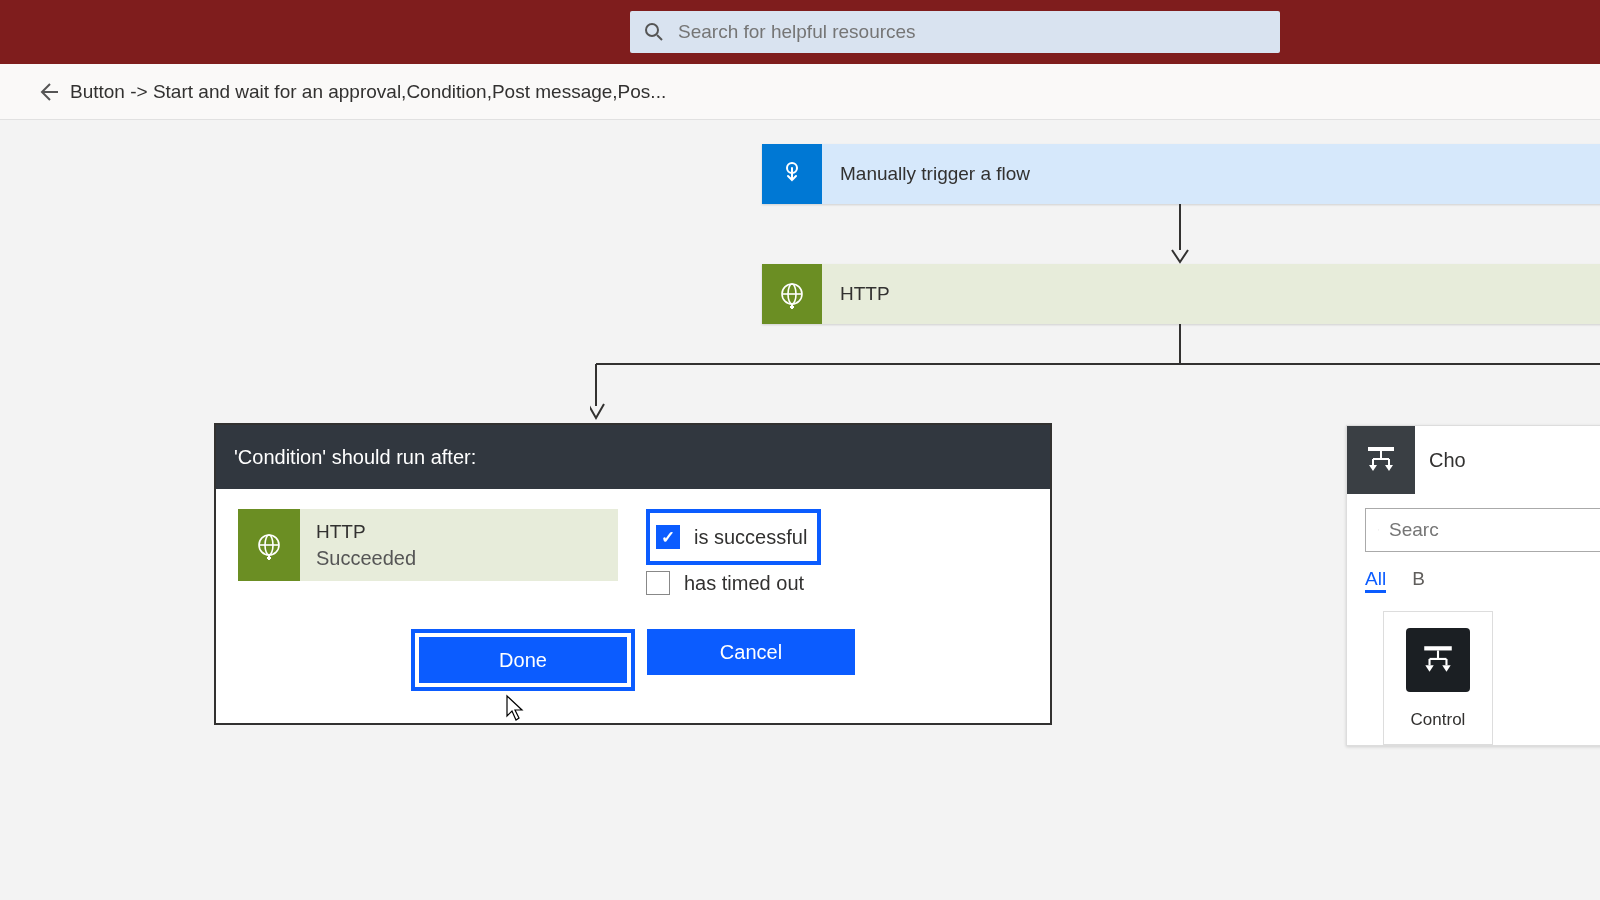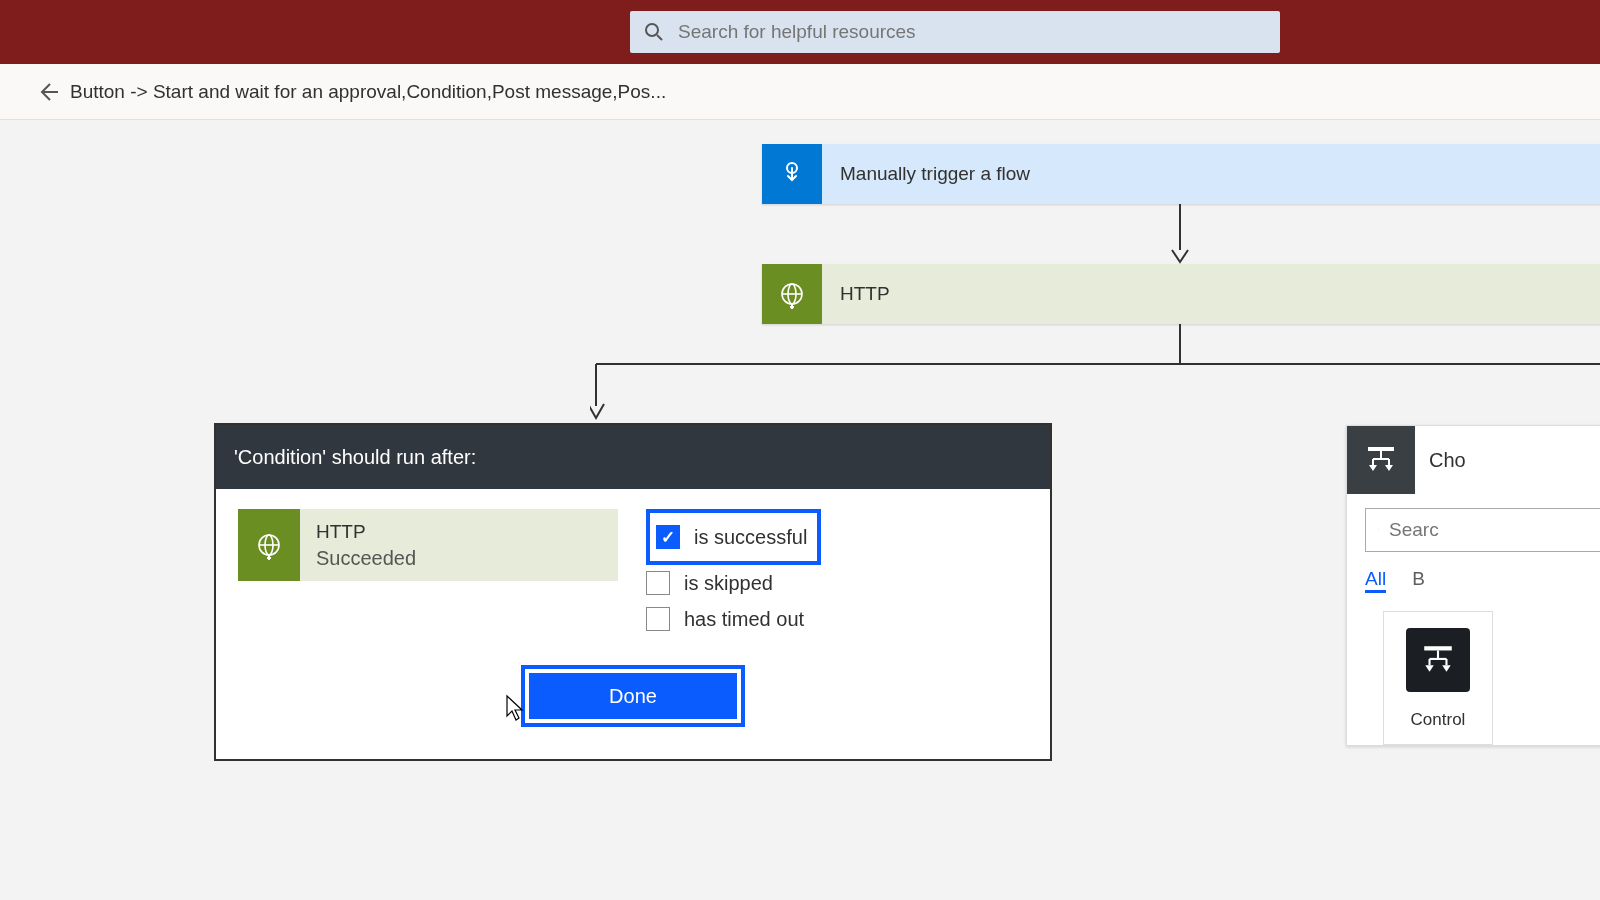--- a/index.html
+++ b/index.html
@@ -209,32 +209,29 @@
       </div>
       <div class="ra-right">
         <div class="chk-highlight">
           <div class="chk-row">
             <div class="chk-box on"></div>
             <span>is successful</span>
           </div>
         </div>
         <div class="chk-row">
           <div class="chk-box"></div>
-          <span>is skipped</span>
-        </div>
-        <div class="chk-row">
-          <div class="chk-box"></div>
           <span>has timed out</span>
         </div>
       </div>
     </div>
     <div class="ra-footer">
       <div class="btn-wrap-h">
         <button class="btn">Done</button>
       </div>
+      <button class="btn">Cancel</button>
     </div>
   </div>
 
   <div class="chooser">
     <div class="ch-head">
       <div class="ch-head-icon">
         <svg width="34" height="34" viewBox="0 0 34 34">
             <rect x="4" y="4" width="26" height="4" fill="#fff"></rect>
             <line x1="17" y1="8" x2="17" y2="16" stroke="#fff" stroke-width="2"></line>
             <line x1="9" y1="16" x2="25" y2="16" stroke="#fff" stroke-width="2"></line>

